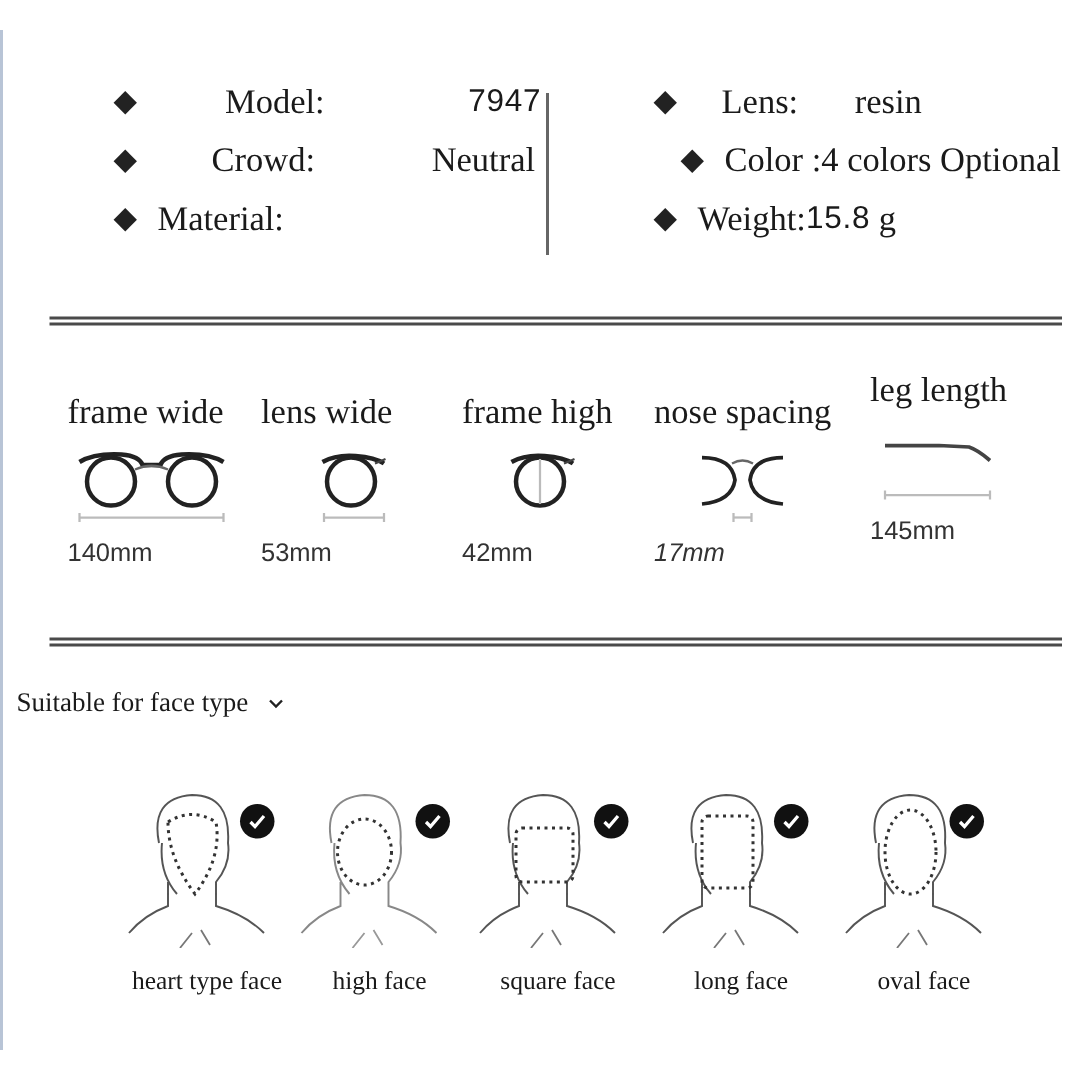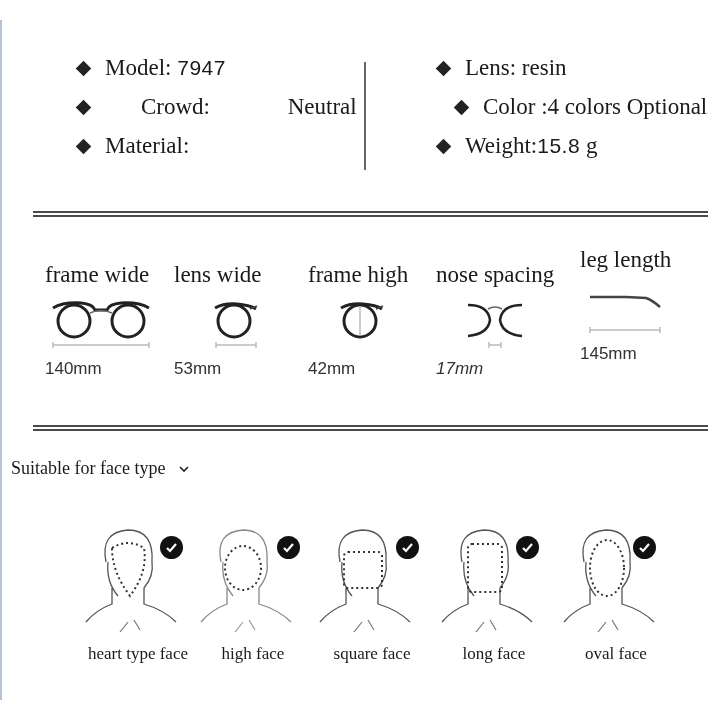--- a/index.html
+++ b/index.html
@@ -33,38 +33,38 @@
     .face { position: absolute; top: 522px; width: 120px; height: 150px; }
     .face svg { position: absolute; left: 0; top: 0; }
     .face .check { position: absolute; width: 23px; height: 23px; border-radius: 50%; background: #111; }
     .face .fname { position: absolute; top: 122px; left: -20px; width: 160px; text-align: center; font-size: 17px; white-space: nowrap; }
   </style>
 </head>
 <body>
 
 <div class="edge-line"></div>
 
-<div class="spec" style="left:76px; top:55px;">
+<div class="spec" style="left:76px; top:55px;gap:45px;">
   <span class="diamond"></span>
   <span>Model:</span>&nbsp;
   <span class="num">7947</span>
 </div>
 <div class="spec" style="left:76px; top:94px;gap:36px;">
   <span class="diamond"></span>
   <span>Crowd:</span>&nbsp;
   <span>Neutral</span>
 </div>
 <div class="spec" style="left:76px; top:133px;">
   <span class="diamond"></span>
   <span>Material:</span>&nbsp;
 </div>
 
 <div class="vsep"></div>
 
-<div class="spec" style="left:436px; top:55px;">
+<div class="spec" style="left:436px; top:55px;gap:16px;">
   <span class="diamond"></span>
   <span>Lens:</span>&nbsp;
   <span>resin</span>
 </div>
 <div class="spec" style="left:454px; top:94px;">
   <span class="diamond"></span>
   <span>Color :</span>
   <span>4 colors Optional</span>
 </div>
 <div class="spec" style="left:436px; top:133px;">

